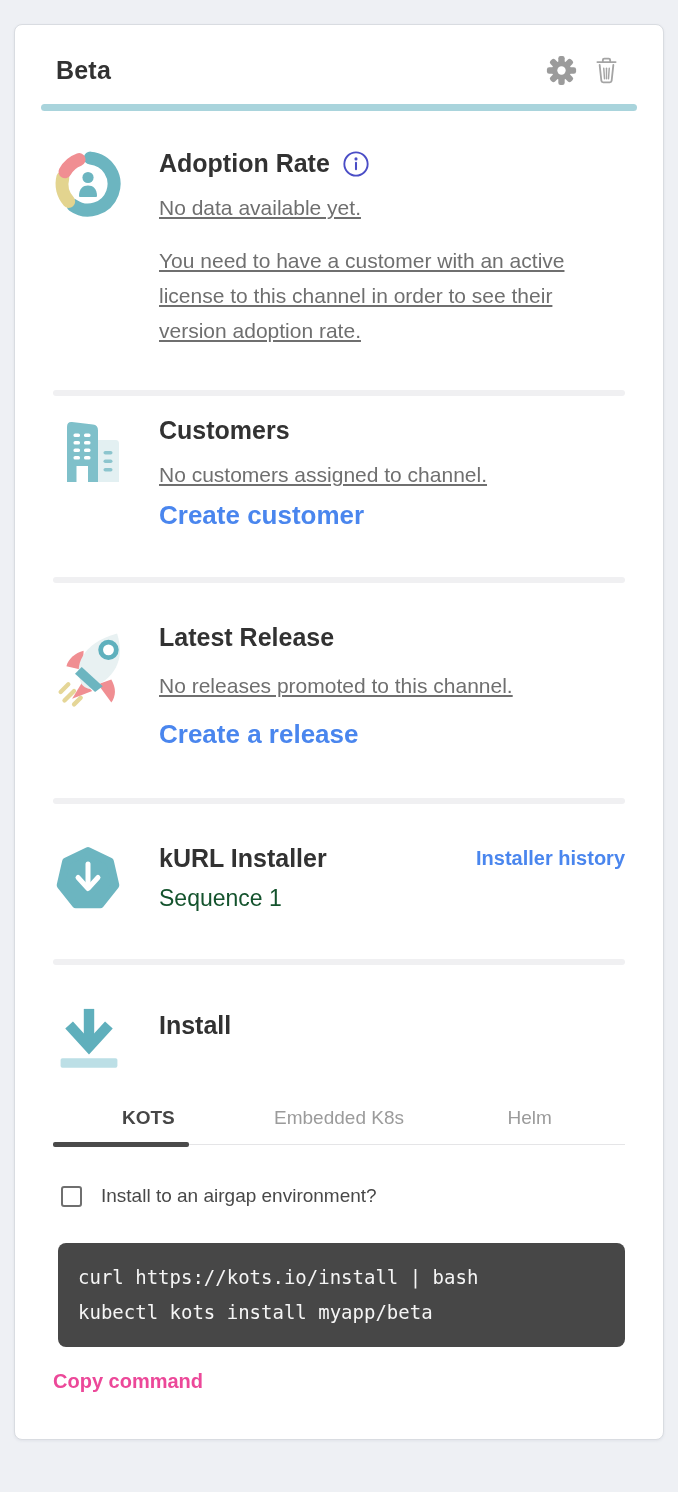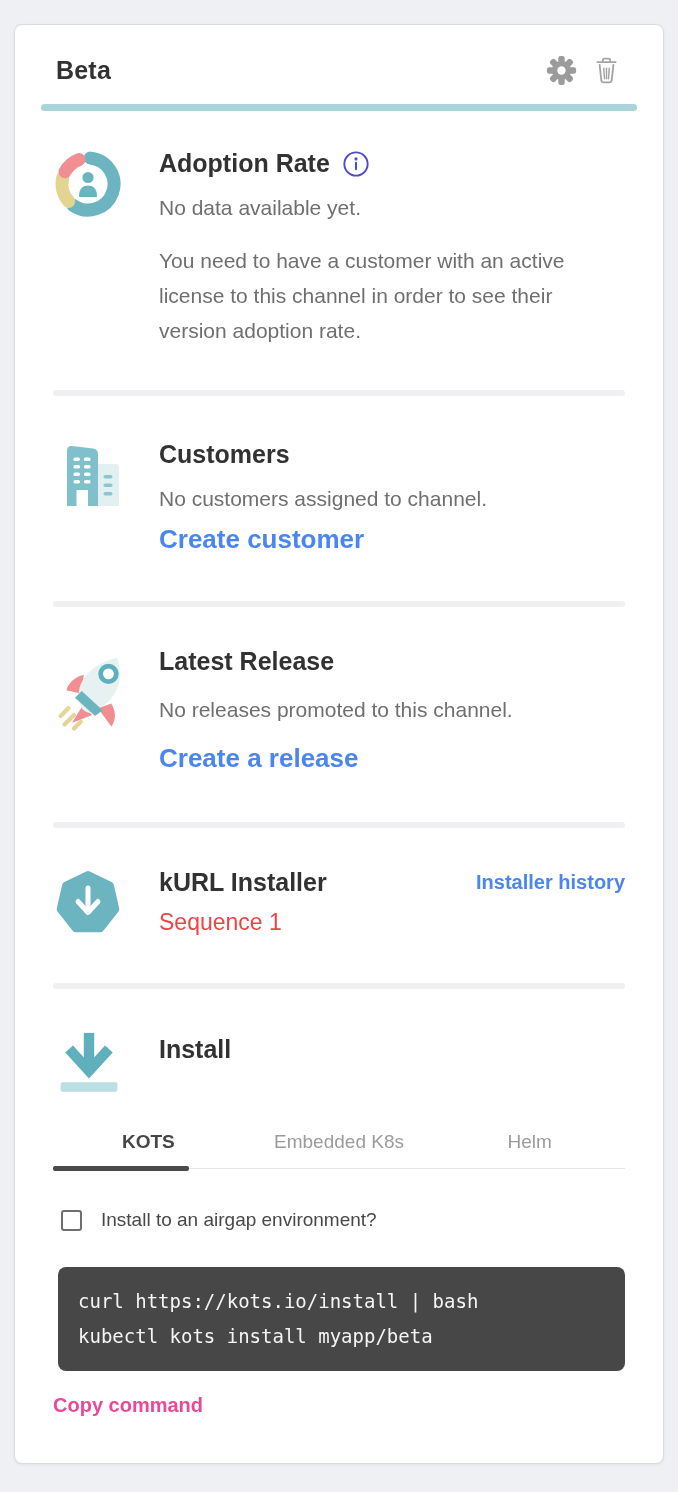--- a/index.html
+++ b/index.html
@@ -34,41 +34,41 @@
     border-radius: 4px;
     margin: 18px -12px 0 -12px;
   }
   
   .section { display: flex; align-items: flex-start; }
   .icon-col { width: 106px; flex: 0 0 106px; }
   .content-col { flex: 1; min-width: 0; }
   .divider { height: 6px; background: #F0F0F2; border-radius: 3px; }
 
   .sec-adoption  { padding: 38px 0 42px 0; }
-  .sec-customers { padding: 44px 0 46px 0; }
+  .sec-customers { padding: 20px 0 46px 0; }
   .sec-release   { padding: 40px 0 48px 0; }
   .sec-installer { padding: 40px 0 41px 0; }
   .sec-install-head { padding: 40px 0 0 0; }
 
   .section-title { font-size: 25px; font-weight: 700; color: #323232; display: flex; align-items: center; gap: 12px; }
-  .body-text { font-size: 21px; color: #6F6F6F; line-height: 35px; }
+  .body-text { font-size: 21px; color: #6F6F6F; line-height: 35px; text-decoration: underline; }
   .mt12 { margin-top: 12px; }
   .mt16 { margin-top: 16px; }
   .para { margin-top: 18px; max-width: 452px; }
   .link {
     display: inline-block;
     color: #4A86EE;
     font-size: 26px;
     font-weight: 600;
     text-decoration: none;
     cursor: pointer;
   }
   .link-sm { font-size: 20px; }
   .title-row { display: flex; align-items: flex-start; justify-content: space-between; }
-  .sequence { margin-top: 12px; font-size: 23px; color: #ef4444; }
+  .sequence { margin-top: 12px; font-size: 23px; color: #14532d; }
 
   
   .tabs { display: flex; margin-top: 22px; border-bottom: 1px solid #E5E5E7; }
   .tab {
     flex: 1;
     text-align: center;
     font-size: 19px;
     color: #9B9B9B;
     padding-bottom: 15px;
     position: relative;

